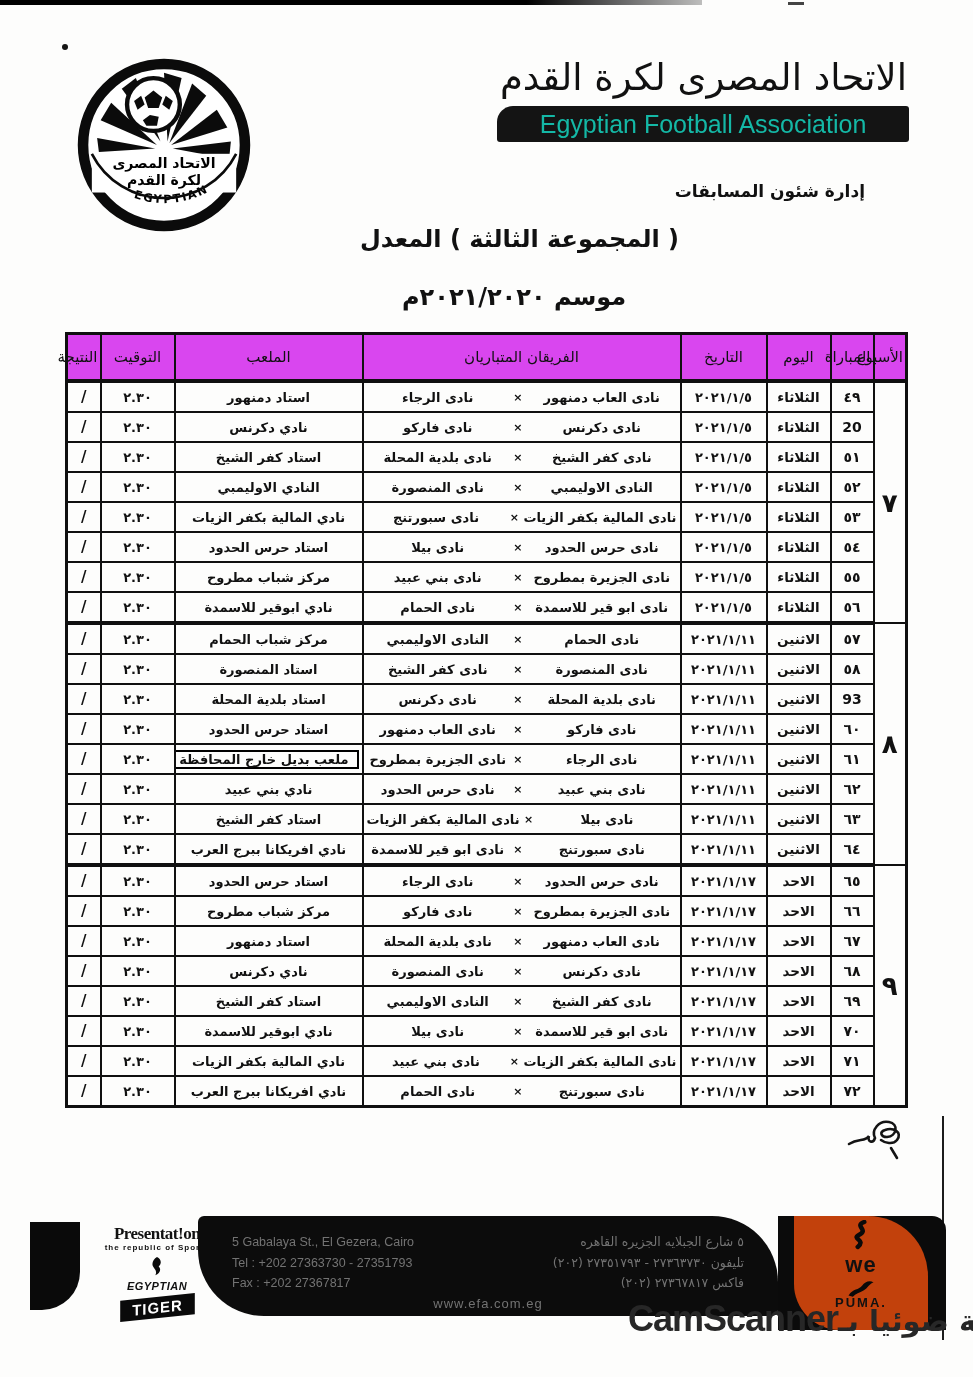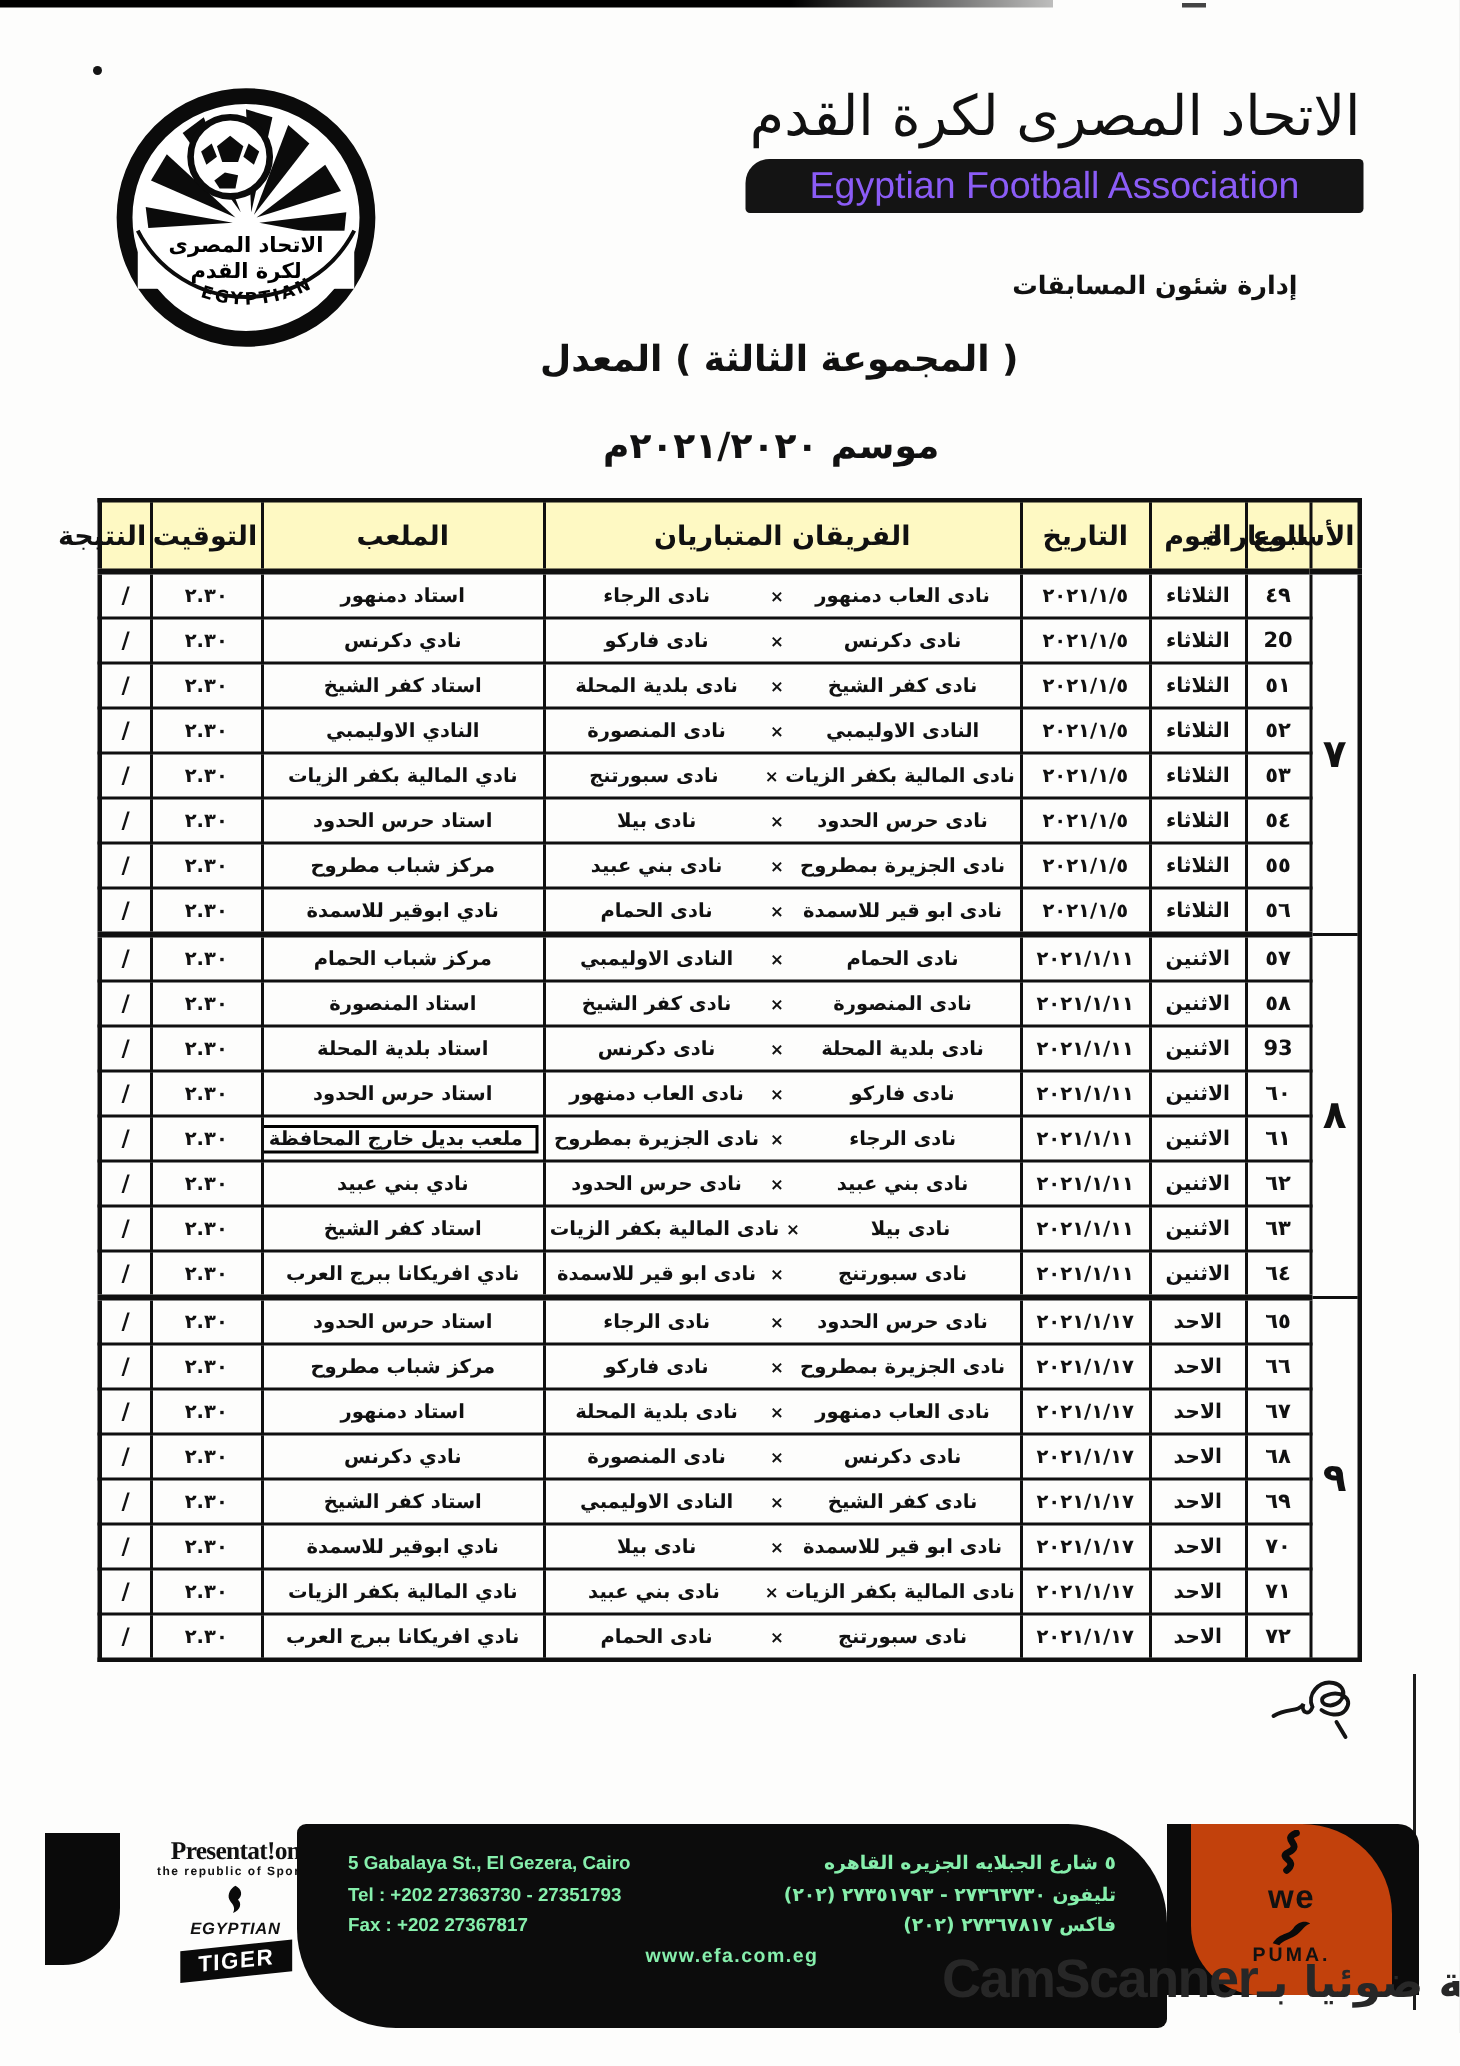--- a/index.html
+++ b/index.html
@@ -8,33 +8,33 @@
   
   .top-line{position:absolute;left:0;top:0;width:702px;height:5px;
             background:linear-gradient(90deg,#000 75%,rgba(0,0,0,.25));}
   .top-dash{position:absolute;left:788px;top:2px;width:16px;height:3px;background:#444;}
   .ink-dot{position:absolute;left:62px;top:44px;width:6px;height:6px;border-radius:50%;background:#151515;}
   .right-line{position:absolute;left:942px;top:1116px;width:2px;height:224px;background:#1c1c1c;}
 
   
   .efa-logo{position:absolute;left:76px;top:56px;width:176px;height:178px;}
   .title-ar{position:absolute;right:66px;top:56px;font-size:37px;font-weight:normal;direction:rtl;letter-spacing:-1px;}
-  .banner-en{position:absolute;left:497px;top:106px;width:412px;height:36px;background:#141414;color:#8b5cf6;
+  .banner-en{position:absolute;left:497px;top:106px;width:412px;height:36px;background:#141414;color:#14b8a6;
              border-radius:16px 3px 3px 3px;text-align:center;line-height:36px;font-size:25px;
              font-family:"Liberation Sans","DejaVu Sans",sans-serif;}
   .dept{position:absolute;right:108px;top:181px;font-size:17px;font-weight:bold;direction:rtl;}
   .sched-title{position:absolute;left:331px;top:162px;font-size:27px;font-weight:bold;direction:rtl;}
   .group-line{position:absolute;left:360px;top:225px;font-size:24px;font-weight:bold;direction:rtl;}
   .season-line{position:absolute;left:402px;top:283px;font-size:24px;font-weight:bold;direction:rtl;}
 
   
   table.schedule{position:absolute;left:65px;top:332px;width:840px;border-collapse:collapse;
                  direction:rtl;border:3px solid #101010;table-layout:fixed;}
-  .schedule th{border:2px solid #101010;border-bottom:4px solid #101010;font-size:18px;font-weight:bold;
-               height:44px;padding:0 2px;background:#fef9c3;}
+  .schedule th{border:2px solid #101010;border-bottom:4px solid #101010;font-size:15px;font-weight:normal;
+               height:44px;padding:0 2px;background:#d946ef;}
   .schedule td{border:2px solid #101010;height:28px;text-align:center;font-weight:bold;font-size:13px;
                padding:0 3px;white-space:nowrap;overflow:hidden;}
   .schedule tbody tr:nth-child(8) td,.schedule tbody tr:nth-child(16) td{border-bottom:4px solid #101010;}
   td.week-cell{font-size:26px;}
   td.match-cell{font-size:14px;}
   td.day-cell{font-size:13.5px;}
   td.date-cell{font-size:13px;}
   td.stadium-cell{font-size:13px;}
   td.time-cell{font-size:13px;}
   td.result-cell{font-size:15px;}
@@ -54,22 +54,22 @@
   .presentation-l1{font-size:17px;font-weight:900;letter-spacing:-.5px;
                    font-family:"Liberation Serif","DejaVu Serif",serif;}
   .presentation-l2{font-size:8px;font-weight:bold;letter-spacing:1px;margin-top:-1px;
                    font-family:"Liberation Sans",sans-serif;}
   .egyptian{margin-top:4px;line-height:1;}
   .egyptian-label{display:block;font-size:11px;font-weight:900;font-style:italic;letter-spacing:.5px;
                   font-family:"Liberation Sans",sans-serif;}
   .tiger-badge{display:inline-block;margin-top:5px;background:#0a0a0a;color:#fff;font-weight:900;
                font-size:15px;letter-spacing:1px;padding:2px 12px;transform:rotate(-6deg) skewX(-6deg);
                font-family:"Liberation Sans",sans-serif;}
-  .f-center{position:absolute;left:168px;top:0;width:580px;height:136px;background:#0c0c0c;color:#86efac;
-            border-radius:6px 66px 6px 66px;padding:16px 34px 6px;box-sizing:border-box;font-weight:bold;}
+  .f-center{position:absolute;left:168px;top:0;width:580px;height:100px;background:#0c0c0c;color:#737373;
+            border-radius:6px 66px 6px 66px;padding:16px 34px 6px;box-sizing:border-box;}
   .f-cols{display:flex;justify-content:space-between;}
   .f-en{direction:ltr;text-align:left;font-size:12.5px;line-height:1.65;font-family:"Liberation Sans",sans-serif;}
   .f-ar{direction:rtl;text-align:right;font-size:12.5px;line-height:1.65;}
   .f-site{text-align:center;font-size:13px;letter-spacing:1px;margin-top:2px;font-family:"Liberation Sans",sans-serif;}
   .f-right{position:absolute;left:748px;top:0;width:168px;height:114px;background:#0b0b0b;border-radius:0 14px 0 0;}
   .f-right-blob{position:absolute;left:16px;top:0;width:134px;height:114px;background:#c2410c;
                 border-radius:0 60px 0 46px;text-align:center;padding-top:4px;box-sizing:border-box;}
   .we-word{font-size:22px;font-weight:bold;letter-spacing:1px;line-height:1;
            font-family:"Liberation Sans",sans-serif;}
   .puma-word{font-size:13px;font-weight:900;letter-spacing:2px;line-height:1;

